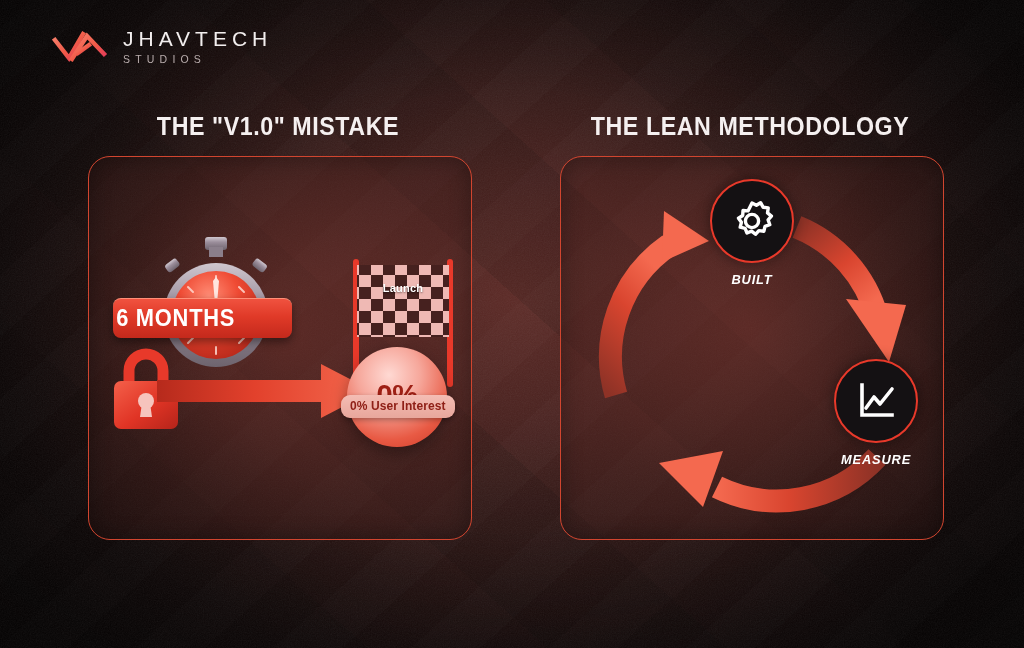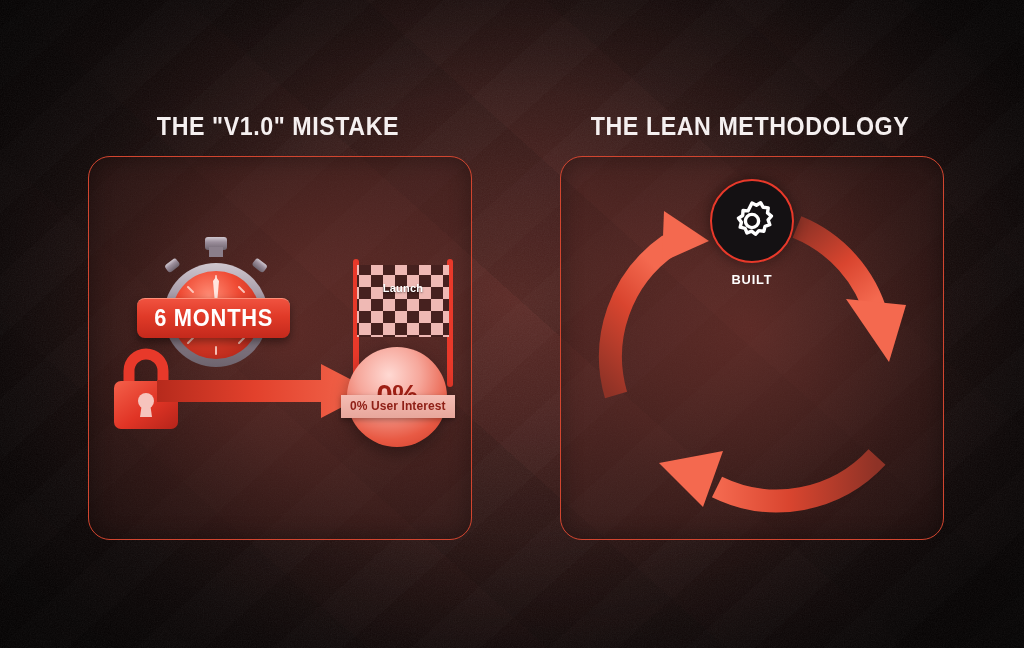--- a/index.html
+++ b/index.html
@@ -111,31 +111,31 @@
   }
   #card-left  { left: 88px;  top: 156px; width: 382px; height: 382px; }
   #card-right { left: 560px; top: 156px; width: 382px; height: 382px; }
 
   .card-canvas { position: absolute; inset: 0; overflow: hidden; border-radius: 22px; }
 
   
   #stopwatch { position: absolute; left: 62px; top: 78px; width: 130px; height: 140px; }
   #badge-months {
     position: absolute;
-    left: 48px;
+    left: 24px;
     top: 141px;
-    width: 153px;
+    width: 179px;
     height: 39px;
     border-radius: 8px;
     background: linear-gradient(180deg, #f0523f 0%, #e03a28 45%, #c4291c 100%);
     border-top: 1px solid #ff8f78;
     box-shadow: 0 4px 9px rgba(0,0,0,0.42);
     display: flex;
     align-items: center;
-    justify-content: center;
+    justify-content: flex-start;
   }
   #badge-months span {
     color: #ffffff;
     font-size: 23px;
     font-weight: bold;
     letter-spacing: 0.8px;
     transform: scaleX(0.95);
   }
 
   #flag-group { position: absolute; left: 258px; top: 94px; width: 112px; height: 140px; }
@@ -173,34 +173,34 @@
     font-size: 29px;
     font-weight: bold;
     letter-spacing: -0.5px;
     transform: translateY(-2px);
   }
   #label-interest {
     position: absolute;
     left: 252px;
     top: 238px;
     padding: 4px 9px 5px;
-    border-radius: 0;
+    border-radius: 9px;
     background: linear-gradient(180deg, #f4bdb4 0%, #e8a79c 100%);
     color: #8f2017;
     font-size: 12px;
     font-weight: bold;
     letter-spacing: 0.1px;
     white-space: nowrap;
     box-shadow: 0 2px 5px rgba(0,0,0,0.3);
   }
 
   
   #cycle-arrows { position: absolute; left: 0; top: 0; width: 382px; height: 382px; }
 
-  .node { position: absolute; width: 84px; text-align: center; }
+  .node { position: absolute; width: 84px; text-align: center; font-style: italic; }
   .node-disc {
     width: 84px; height: 84px;
     border-radius: 50%;
     background: #141113;
     border: 2.6px solid #e8392a;
     box-shadow: 0 0 14px rgba(0,0,0,0.45);
     display: flex; align-items: center; justify-content: center;
     box-sizing: border-box;
   }
   .node-label {
@@ -230,20 +230,40 @@
         <feTurbulence type="fractalNoise" baseFrequency="0.85" numOctaves="3" stitchTiles="stitch"></feTurbulence>
         <feColorMatrix type="saturate" values="0"></feColorMatrix>
         <feComponentTransfer>
             <feFuncA type="linear" slope="0.16"></feFuncA>
           </feComponentTransfer>
       </filter>
     </defs>
     <rect width="1024" height="648" filter="url(#noiseFilter)"></rect>
   </svg>
 
+  <div id="logo">
+    <svg id="logo-mark" viewBox="0 0 58 40">
+      <defs>
+        <linearGradient id="lgGrad" x1="0" y1="0" x2="1" y2="1">
+          <stop offset="0%" stop-color="#f8816d"></stop>
+          <stop offset="55%" stop-color="#f05a48"></stop>
+          <stop offset="100%" stop-color="#e23a5a"></stop>
+        </linearGradient>
+      </defs>
+      <g fill="none" stroke="url(#lgGrad)" stroke-width="4.4" stroke-linecap="square" stroke-linejoin="miter">
+        <path d="M3 14 L17 32 L31 8"></path>
+        <path d="M20 33 L35 10 L52 28"></path>
+        <path d="M26 27 L37 19"></path>
+      </g>
+    </svg>
+    <div class="logo-text">
+      <span class="logo-name">JHAVTECH</span>
+      <span class="logo-sub">STUDIOS</span>
+    </div>
+  </div>
 
   <div class="panel-heading" id="heading-left">THE "V1.0" MISTAKE</div>
   <div class="panel-heading" id="heading-right">THE LEAN METHODOLOGY</div>
 
   <div class="card" id="card-left">
     <div class="card-canvas">
 
       <svg id="stopwatch" viewBox="0 0 130 140">
         <defs>
           <linearGradient id="swMetal" x1="0" y1="0" x2="0" y2="1">
@@ -373,17 +393,26 @@
       <div class="node" id="node-built">
         <div class="node-disc">
           <svg width="46" height="46" viewBox="0 0 46 46">
             <path d="M23 5 l4.4 2.3 4.2-2.6 2.6 4.6 5 .6 -.7 5 3.9 3.2 -3.3 3.8 1.7 4.8 -4.8 1.6 -1.1 4.9 -5-.6 -3.4 3.7 -3.9-3.2 -4.6 1.9 -1.9-4.6 -4.9-1.2 1.2-4.9 -2.9-4.1 4.2-2.7 .3-5 5 .4 Z" fill="none" stroke="#ffffff" stroke-width="3.4" stroke-linejoin="round"></path>
             <circle cx="23" cy="23" r="6.6" fill="none" stroke="#ffffff" stroke-width="3.4"></circle>
           </svg>
         </div>
         <div class="node-label">BUILT</div>
       </div>
 
+      <div class="node" id="node-measure">
+        <div class="node-disc">
+          <svg width="46" height="46" viewBox="0 0 46 46">
+            <path d="M9 7 V37 H39" fill="none" stroke="#ffffff" stroke-width="3.6" stroke-linecap="square"></path>
+            <path d="M13 30 L21 19 L27 26 L39 11" fill="none" stroke="#ffffff" stroke-width="3.6" stroke-linecap="round" stroke-linejoin="round"></path>
+          </svg>
+        </div>
+        <div class="node-label">MEASURE</div>
+      </div>
 
 
     </div>
   </div>
 </div>
 
 </body></html>

